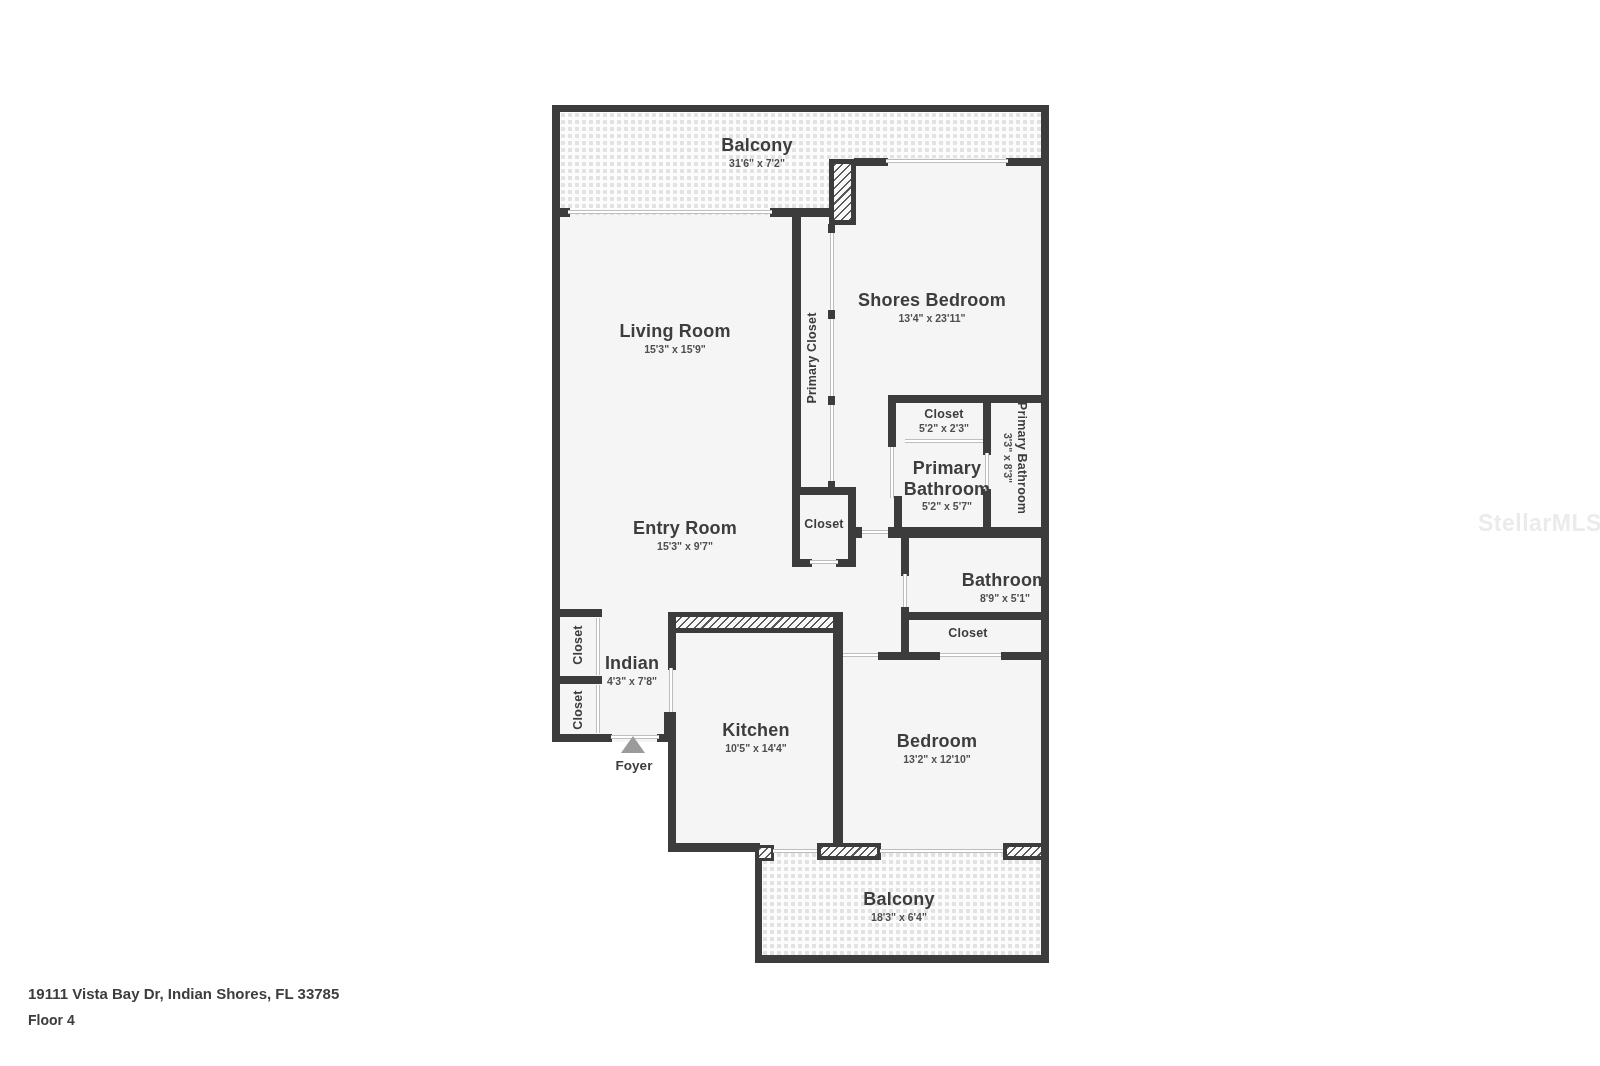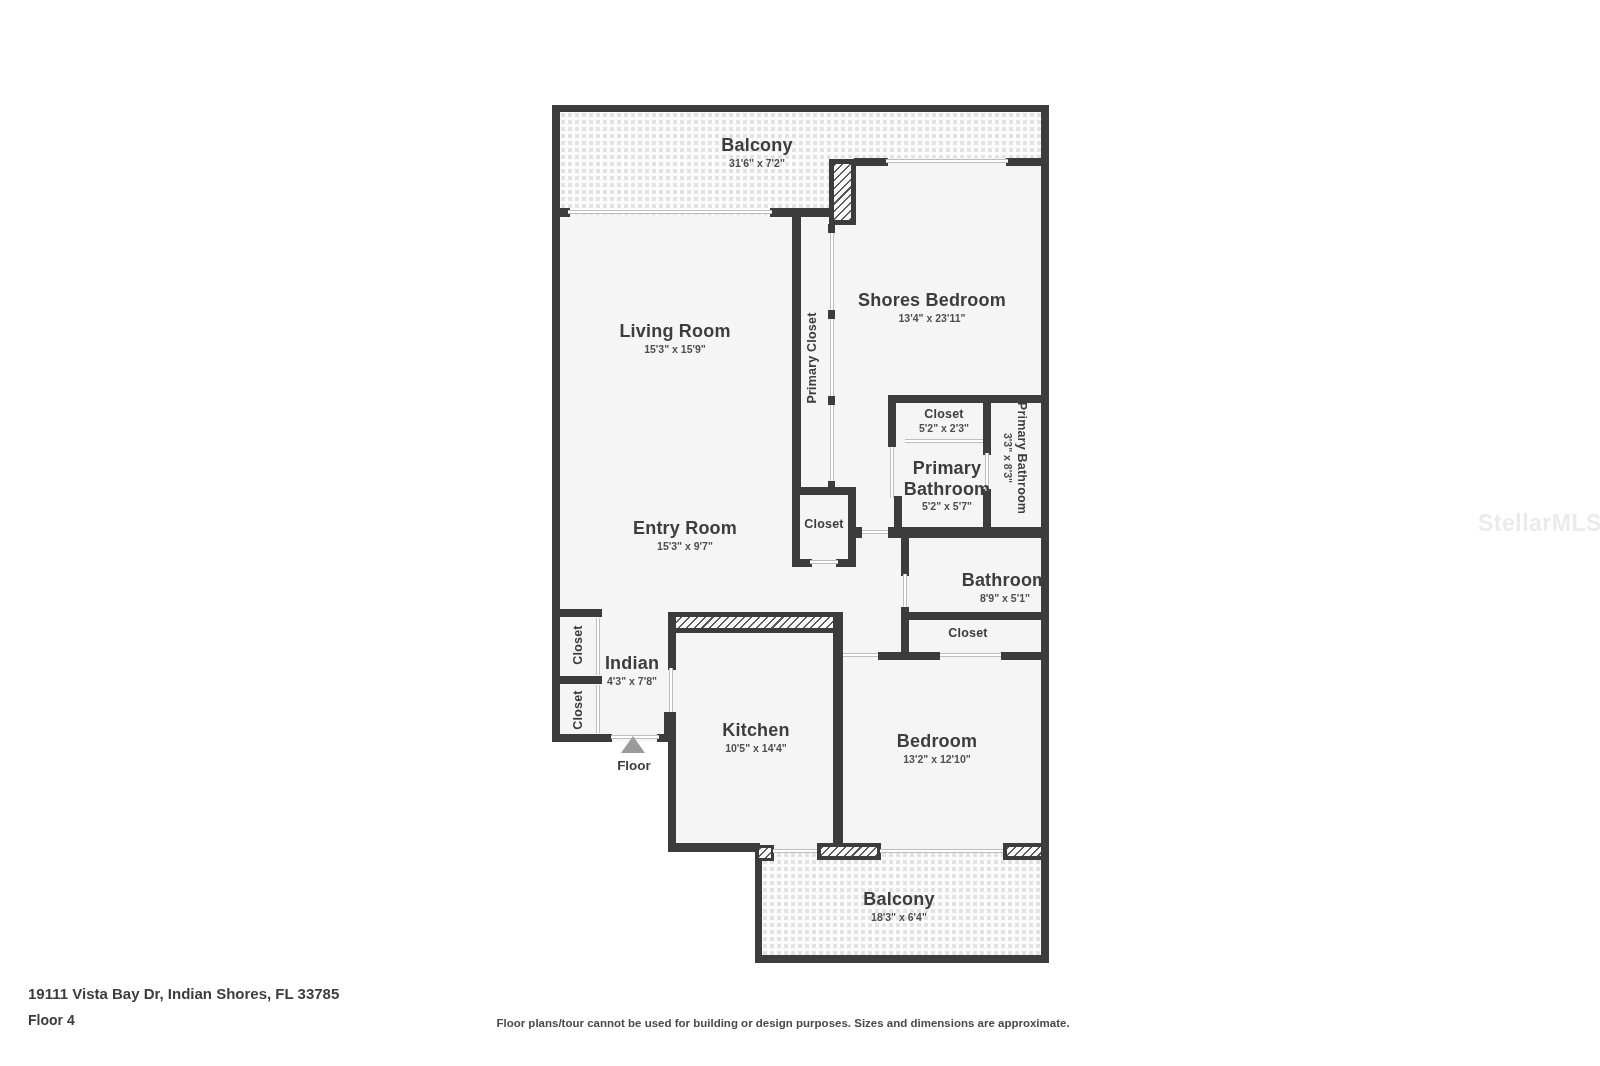--- a/index.html
+++ b/index.html
@@ -174,21 +174,20 @@
   <div class="lbl" style="left:937px;top:748px;">
     <div class="name">Bedroom</div>
     <div class="dims">13'2" x 12'10"</div>
   </div>
   <div class="lbl" style="left:899px;top:906px;">
     <div class="name">Balcony</div>
     <div class="dims">18'3" x 6'4"</div>
   </div>
 
   <div class="entry-tri" style="left:621px;top:736px;"></div>
-  <div class="entry-txt" style="left:634px;top:758px;">Floor</div>
+  <div class="entry-txt" style="left:634px;top:758px;">Foyer</div>
 
   <div class="watermark" style="left:1478px;top:510px;">StellarMLS</div>
 
   <div class="addr" style="left:28px;top:985px;">19111 Vista Bay Dr, Indian Shores, FL 33785</div>
   <div class="floor" style="left:28px;top:1012px;">Floor 4</div>
-  <div class="disclaimer" style="left:783px;top:1017px;">Floor plans/tour cannot be used for building or design purposes. Sizes and dimensions are approximate.</div>
 
 </div>
 
 </body></html>

